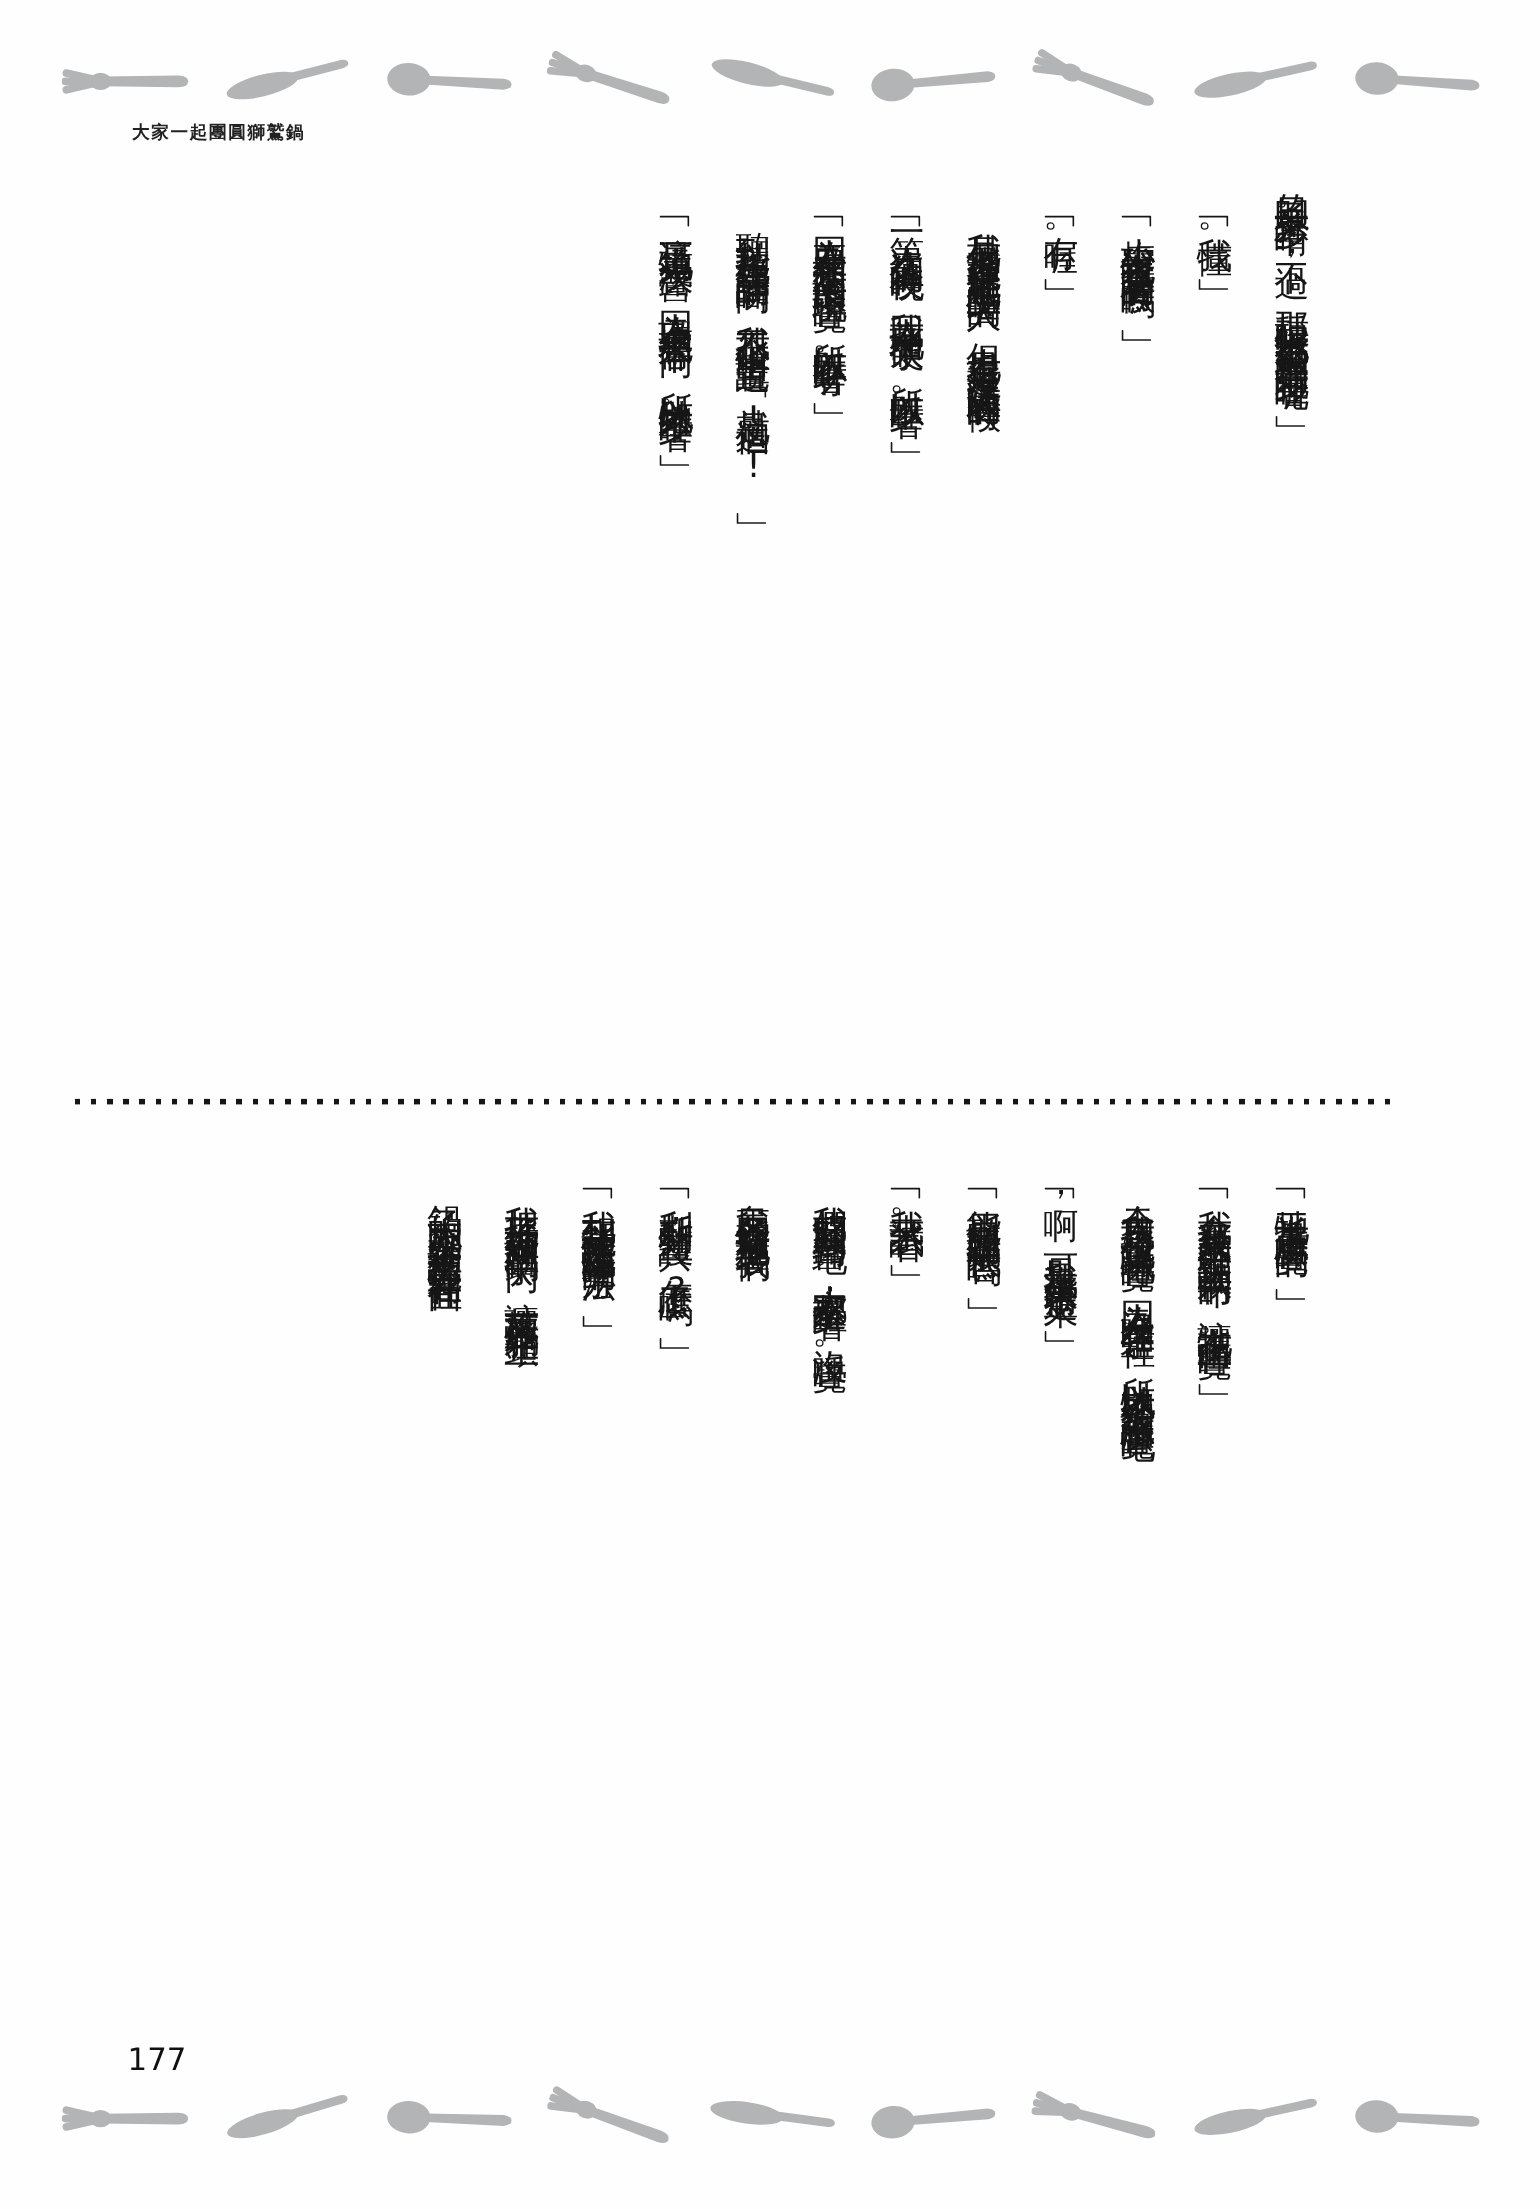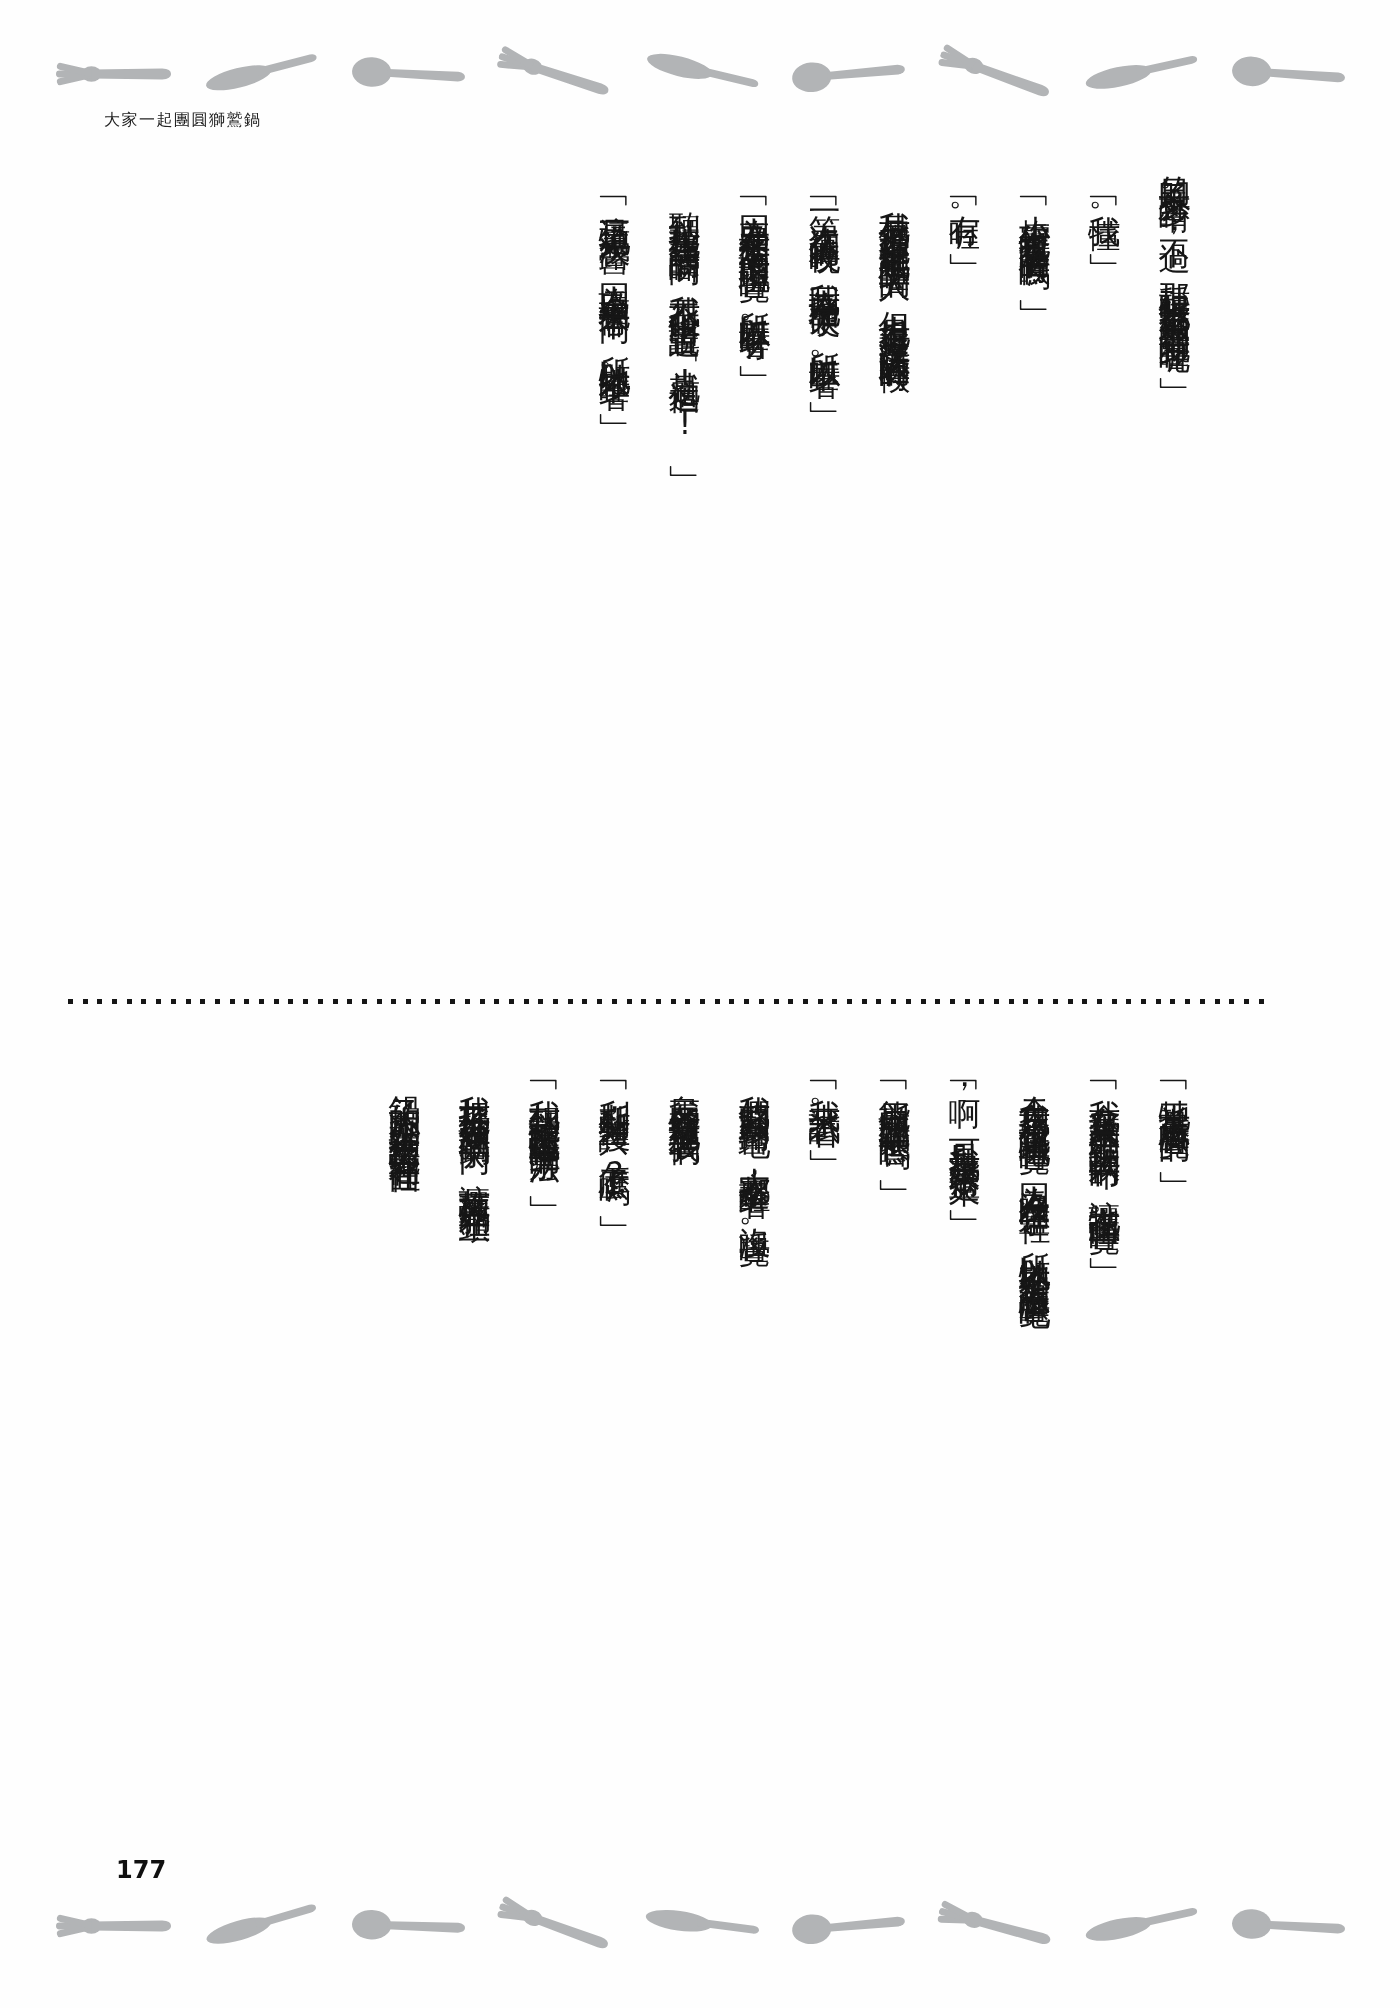--- a/index.html
+++ b/index.html
@@ -14,22 +14,22 @@
     position:absolute;left:56px;width:1292px;
     display:flex;justify-content:space-between;align-items:center;
   }
   .row-top{top:42px;height:64px;}
   .row-bottom{top:1894px;height:64px;}
   .icon{display:block;width:118px;height:50px;}
   .icon svg{width:118px;height:50px;fill:#b2b4b6;display:block;}
 
   
   .chapter-header{
-    position:absolute;left:104px;top:110px;
-    font-size:16px;letter-spacing:1.5px;color:#222;font-weight:400;
+    position:absolute;left:120px;top:110px;
+    font-size:16px;letter-spacing:1.5px;color:#222;font-weight:700;
     white-space:nowrap;
   }
 
   
   .vtext{
     position:absolute;right:190px;height:794px;
     writing-mode:vertical-rl;text-orientation:upright;
     font-size:32px;letter-spacing:4px;line-height:70px;
     color:#161616;font-weight:500;
   }
@@ -39,21 +39,21 @@
   .vtext p.cont{text-indent:0;}
 
   
   .divider{
     position:absolute;left:68px;top:999px;width:1202px;height:5px;
     background:repeating-linear-gradient(90deg,#161616 0,#161616 5px,transparent 5px,transparent 14.7px);
   }
 
   .page-number{
     position:absolute;left:116px;top:1856px;
-    font-size:24px;font-weight:700;color:#101010;
+    font-size:28px;font-weight:400;color:#101010;
   }
 </style>
 </head>
 <body>
 
 <svg width="0" height="0" style="position:absolute" aria-hidden="true">
   <defs>
     <symbol id="cut-fork" viewBox="0 0 120 46">
       <ellipse cx="36" cy="23" rx="10" ry="8"></ellipse>
       <rect x="0" y="19.5" width="40" height="7" rx="3.5" transform="rotate(-13 38 23)"></rect>

